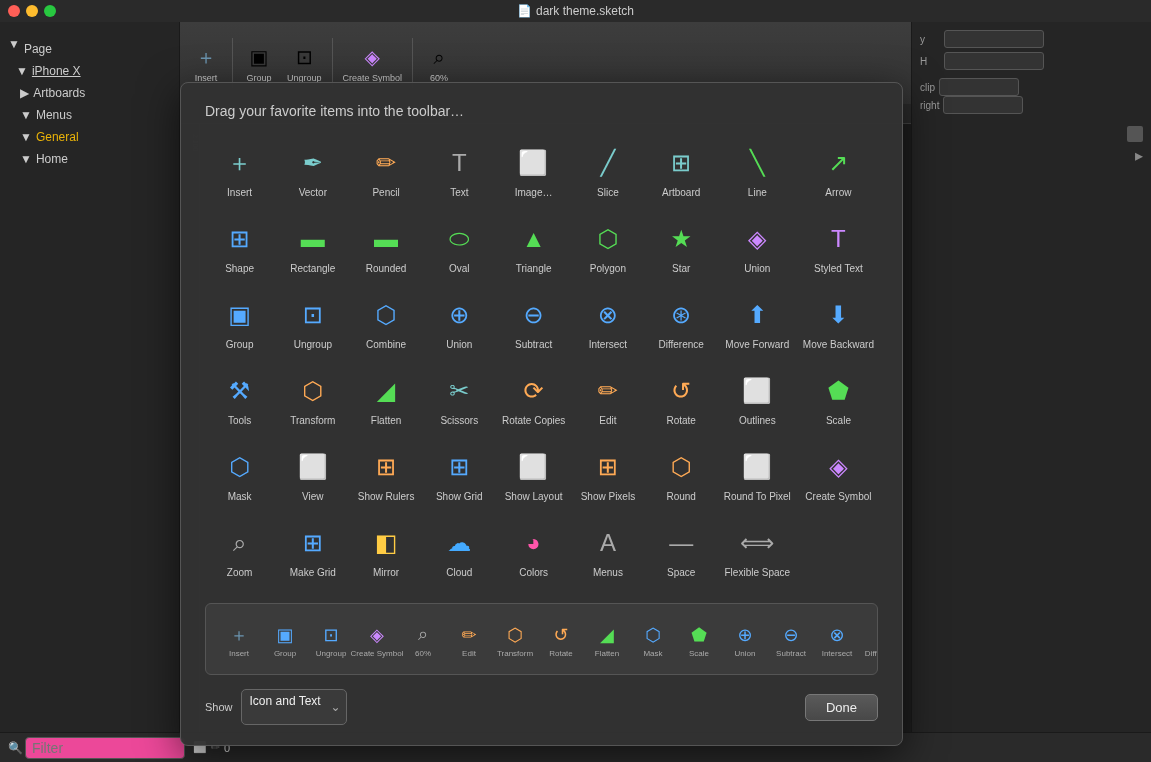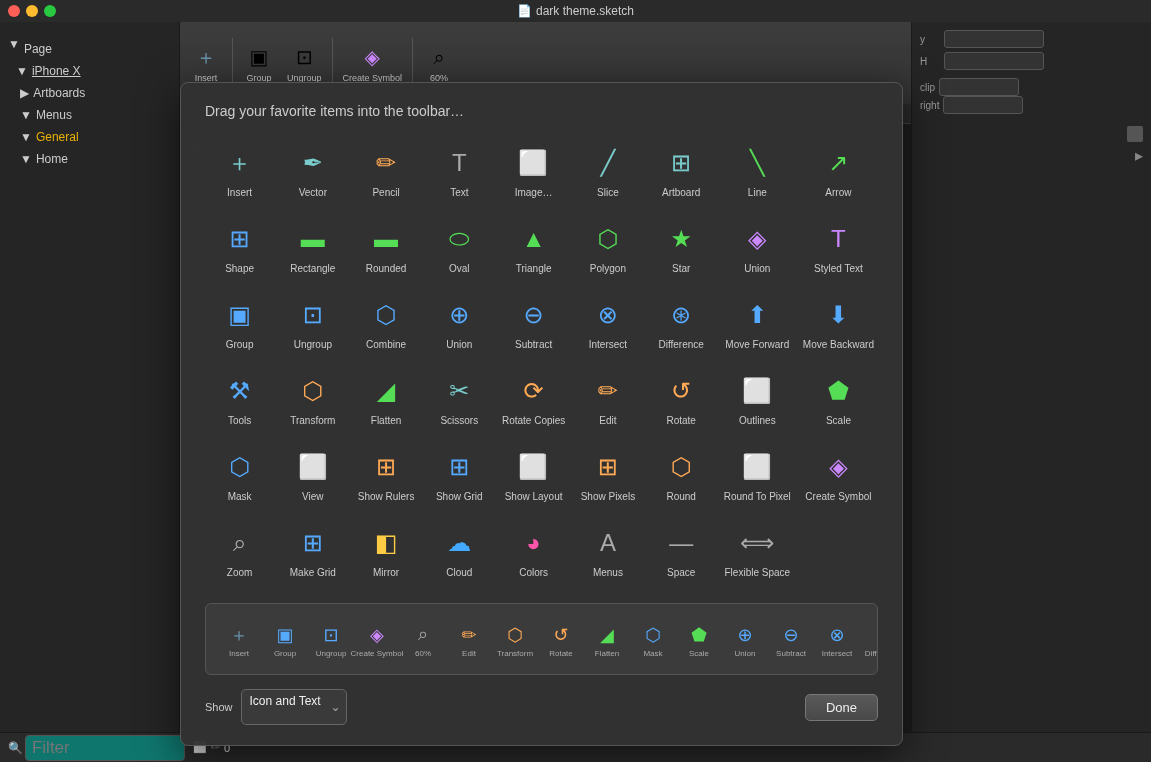--- a/index.html
+++ b/index.html
@@ -740,19 +740,19 @@
   <div style="position:absolute;left:0;top:0;bottom:0;width:20px;background:#2a2a2a;border-right:1px solid #444;">
     <div style="position:absolute;top:30px;left:0;width:100%;text-align:center;font-size:7px;color:#666;writing-mode:vertical-rl;">2,100</div>
   </div>
   <div style="position:absolute;left:0;top:0;right:0;height:20px;background:#2a2a2a;border-bottom:1px solid #444;">
     <div style="position:absolute;top:3px;left:30px;font-size:7px;color:#666;">2×</div>
   </div>
 </div>
 
 <div class="status-bar">
   <span style="color:#888;font-size:12px;margin-right:2px;">🔍</span>
-  <input type="text" style="background: #0f766e; border: 1px solid rgb(85, 85, 85); border-radius: 4px; color: rgb(238, 238, 238); font-size: 17px; padding: 2px 6px; width: 160px;" placeholder="Filter">
+  <input type="text" style="background: #ec4899; border: 1px solid rgb(85, 85, 85); border-radius: 4px; color: rgb(238, 238, 238); font-size: 14px; padding: 2px 6px; width: 160px;" placeholder="Filter">
   <div style="display:flex;align-items:center;gap:4px;margin-left:8px;">
     <span style="font-size:11px;color:#888;">⬜</span>
     <span style="font-size:11px;color:#888;">✏</span>
     <span style="font-size:11px;color:#eee;">0</span>
   </div>
 </div>
 
 </body></html>

